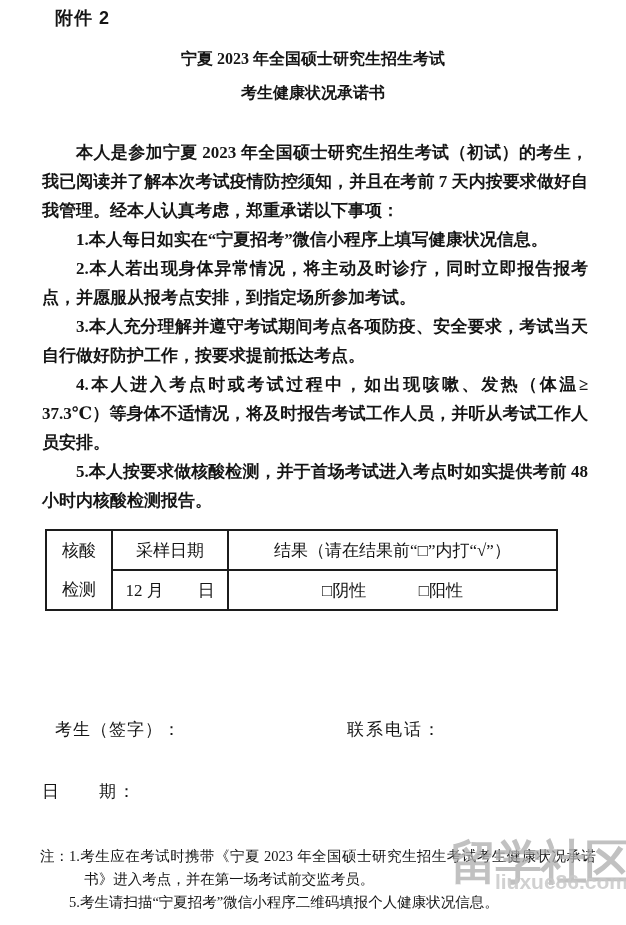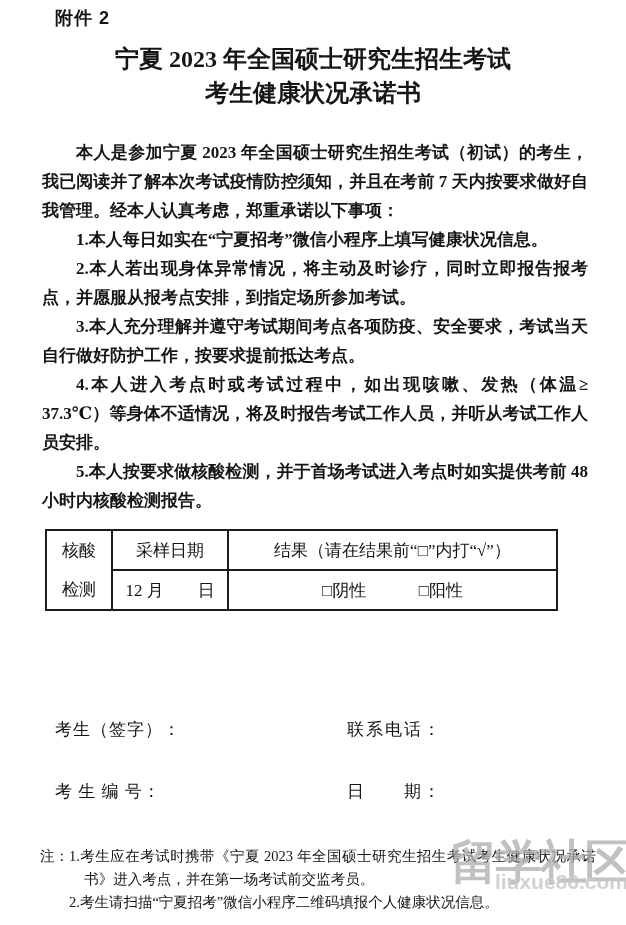--- a/index.html
+++ b/index.html
@@ -12,21 +12,21 @@
     overflow:hidden;
   }
   .attachment{
     position:absolute;left:55px;top:6px;
     font-family:"Liberation Sans","DejaVu Sans",sans-serif;
     font-weight:bold;font-size:18px;letter-spacing:1px;
   }
   .doc-title{
     position:absolute;left:0;top:42px;width:626px;
     text-align:center;font-weight:bold;
-    font-size:24px;line-height:34px;
+    font-size:16px;line-height:34px;
   }
   .content{
     position:absolute;left:42px;top:138px;width:546px;
   }
   .content p{
     margin:0;
     font-size:17px;line-height:29px;
     text-align:justify;
     text-indent:2em;
     font-weight:bold;
@@ -137,29 +137,28 @@
       </table>
 
   </div>
 
   <div class="sig-row sig-1">
     <span class="left">考生（签字）：</span>
     <span class="right">联系电话：</span>
   </div>
 
   <div class="sig-row sig-2">
-    <span class="left">考 生 编 号：</span>
     <span class="right">日　　期：</span>
   </div>
 
   <div class="notes">
     <span class="notes-prefix">注：</span>
     <div class="notes-list">
       <p>1.考生应在考试时携带《宁夏 2023 年全国硕士研究生招生考试考生健康状况承诺书》进入考点，并在第一场考试前交监考员。</p>
-      <p>2.考生请扫描“宁夏招考”微信小程序二维码填报个人健康状况信息。</p>
+      <p>5.考生请扫描“宁夏招考”微信小程序二维码填报个人健康状况信息。</p>
     </div>
   </div>
 
   <div class="watermark">
     <div class="wm-text">留学社区</div>
     <div class="wm-url">liuxue86.com</div>
   </div>
 
 </div>
 

